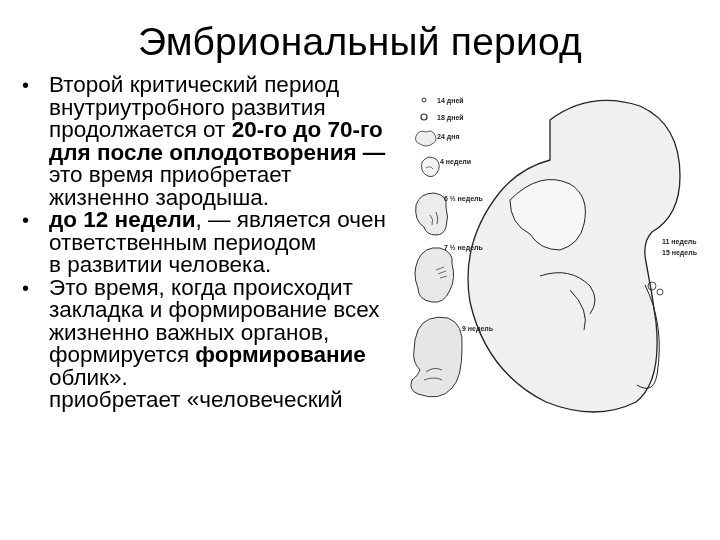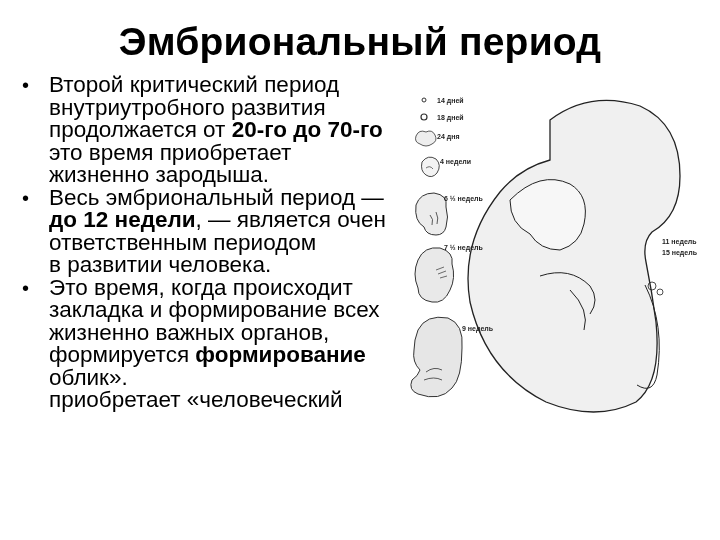--- a/index.html
+++ b/index.html
@@ -2,21 +2,21 @@
 <html><head>
   <meta charset="utf-8">
   <style>
     html, body { margin: 0; padding: 0; }
     body {
       width: 720px; height: 540px; background: #ffffff; position: relative; overflow: hidden;
       font-family: "Liberation Sans", sans-serif; color: #000;
     }
     .title {
       position: absolute; left: 0; width: 720px; top: 18px; text-align: center;
-      font-weight: bold; font-size: 39px; letter-spacing: 0.2px; line-height: 48px;
+      font-weight: normal; font-size: 39px; letter-spacing: 0.2px; line-height: 48px;
     }
     .bullets {
       position: absolute; left: 22px; top: 74px; width: 420px; margin: 0; padding: 0; list-style: none;
       font-size: 22.5px; line-height: 22.5px;
     }
     .bullets li { position: relative; padding-left: 27px; margin: 0; white-space: nowrap; }
     .bullets li .dot {
       position: absolute; left: 0px; top: 0px; font-size: 20px;
     }
     .bullets b { font-weight: bold; }
@@ -28,28 +28,28 @@
 
 <div class="title">Эмбриональный период</div>
 
 <ul class="bullets">
   <li>
     <span class="dot">•</span>
     <div class="lines">
         <div><span>Второй критический период</span></div>
         <div><span>внутриутробного развития</span></div>
         <div><span>продолжается от </span><b>20-го до 70-го</b></div>
+        <div><b>для после оплодотворения —</b></div>
         <div><span>это время приобретает</span></div>
         <div><span>жизненно зародыша.</span></div>
       </div>
   </li>
   <li>
     <span class="dot">•</span>
     <div class="lines">
-        <div><span>Весь эмбриональный период —</span></div>
         <div><b>до 12 недели</b><span>, — является очен</span></div>
         <div><span>ответственным периодом</span></div>
         <div><span>в развитии человека.</span></div>
       </div>
   </li>
   <li>
     <span class="dot">•</span>
     <div class="lines">
         <div><span>Это время, когда происходит</span></div>
         <div><span>закладка и формирование всех</span></div>

